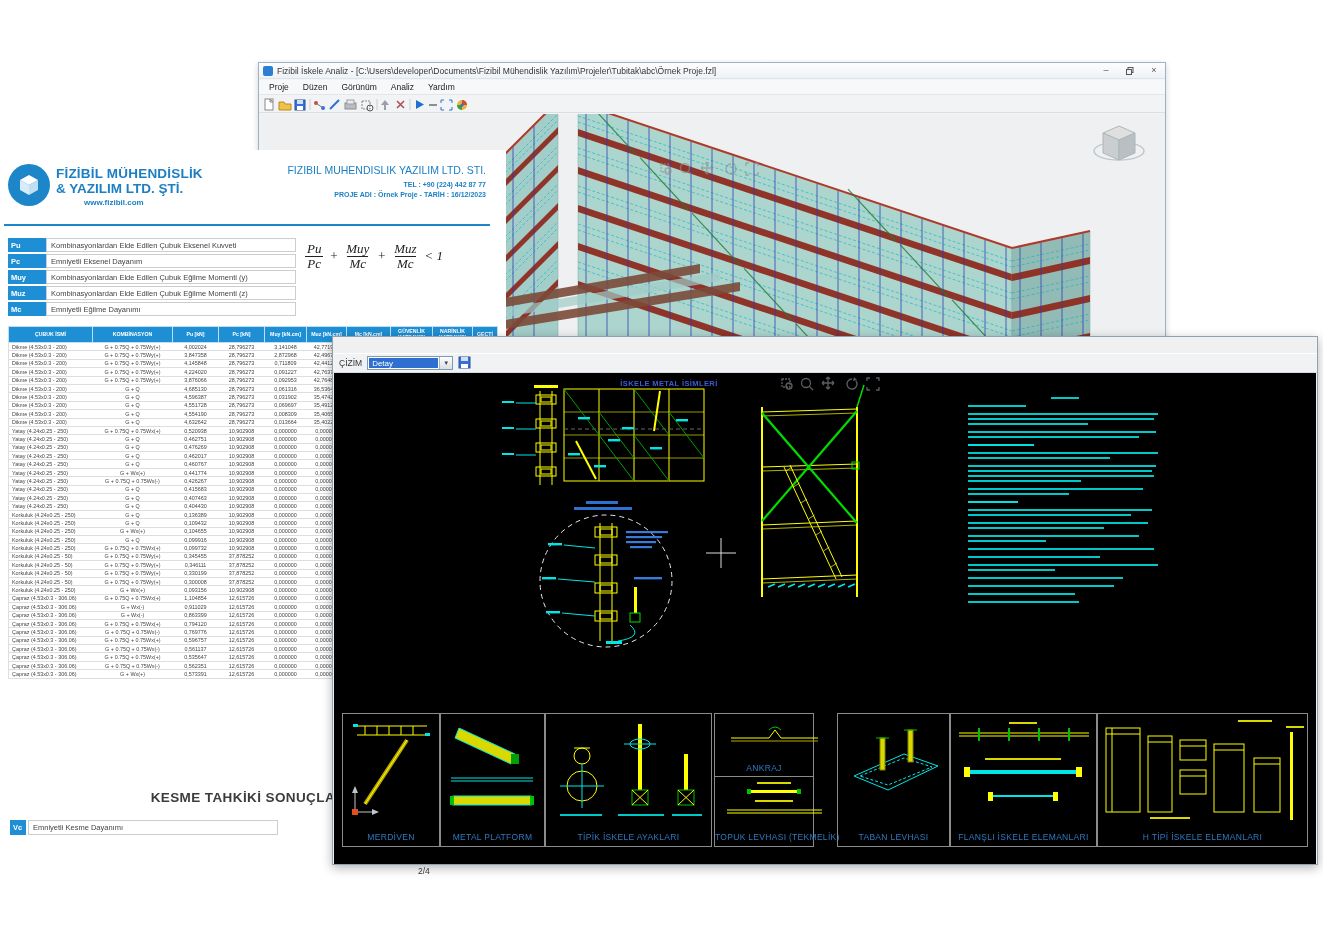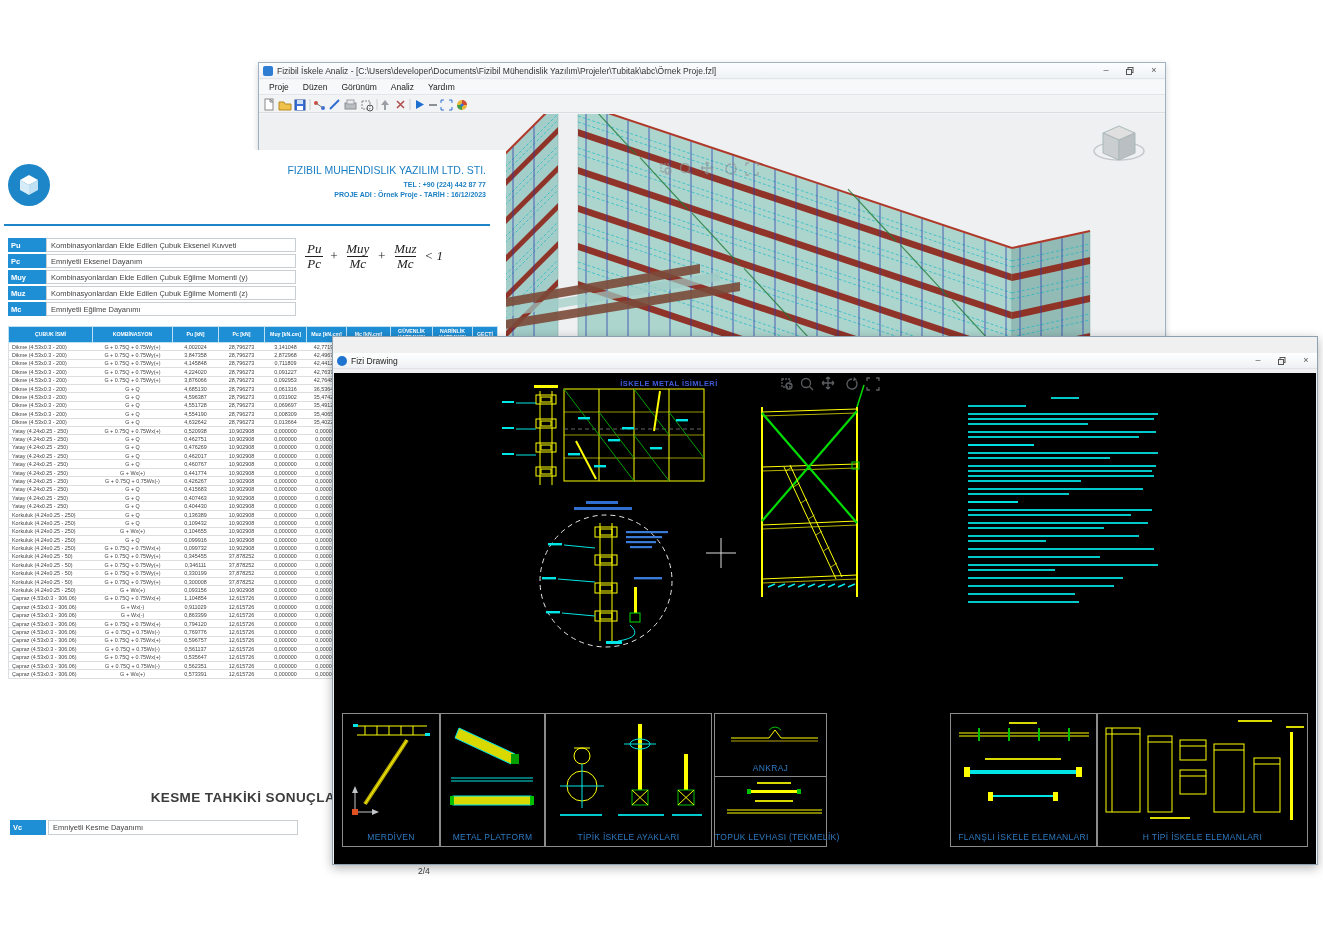--- a/index.html
+++ b/index.html
@@ -63,21 +63,21 @@
     border:1px solid #bfe0f2; padding:0 1px; line-height:1.15; }
   #results td { font-size:5.4px; color:#444; height:8.4px; border-bottom:1px solid #dcdfe2;
     text-align:center; white-space:nowrap; overflow:hidden; padding:0 1px; }
   #results td:first-child { text-align:left; padding-left:3px; border-left:1px solid #dcdfe2; }
   #results td:last-child { border-right:1px solid #dcdfe2; }
 
   #shear-title { position:absolute; left:0; top:640px; width:500px; text-align:center;
     font-size:13.5px; font-weight:bold; color:#3c3c3c; letter-spacing:.4px; }
   table.vc { position:absolute; left:8px; top:668px; border-collapse:separate; }
   table.vc td { height:15px; font-size:7.5px; vertical-align:middle; }
-  table.vc td.sym { width:36px; background:#1e8fd5; color:#fff; font-weight:bold; padding-left:3px; }
+  table.vc td.sym { width:16px; background:#1e8fd5; color:#fff; font-weight:bold; padding-left:3px; }
   table.vc td.des { width:250px; border:1px solid #c9ced3; padding-left:4px; color:#444; }
 
   #pagefoot { left:418px; top:866px; width:60px; font-size:8.5px; color:#333; z-index:4; }
 
   
   #wincad { left:332px; top:336px; width:986px; height:529px; background:#f0f0f0;
     border:1px solid #8fa0ae; box-shadow:0 3px 10px rgba(0,0,0,.3); z-index:3; }
   #wincad .titlebar { position:absolute; left:0; top:16px; right:0; height:16px;
     background:linear-gradient(#ffffff,#eef1f4); display:flex; align-items:center; padding:0 4px;
     border-bottom:1px solid #dfe3e7; }
@@ -310,20 +310,25 @@
 <div id="sheet" class="abs">
   <div id="rep-head">
     <div id="logo">
       <svg width="26" height="26" viewBox="0 0 26 26">
           <polygon points="13,3 22,8 13,13 4,8" fill="#fff"></polygon>
           <polygon points="4,8 13,13 13,23 4,18" fill="#d6ecf9"></polygon>
           <polygon points="22,8 13,13 13,23 22,18" fill="#aqd" opacity="0"></polygon>
           <polygon points="22,8 13,13 13,23 22,18" fill="#bfe0f2"></polygon>
         </svg>
     </div>
+    <div id="brand">
+      <div class="l1">FİZİBİL MÜHENDİSLİK</div>
+      <div class="l2">&amp; YAZILIM LTD. ŞTİ.</div>
+      <div class="url">www.fizibil.com</div>
+    </div>
     <div id="corp">
       <div class="c1">FIZIBIL MUHENDISLIK YAZILIM LTD. STI.</div>
       <div class="c2">TEL : +90 (224) 442 87 77</div>
       <div class="c3">PROJE ADI : Örnek Proje - TARİH : 16/12/2023</div>
     </div>
   </div>
   <div id="rep-rule"></div>
 
   <table class="defs">
     <tbody>
@@ -901,20 +906,32 @@
     <span class="winbtns">
       <span class="winbtn">–</span>
       <span class="winbtn">
         <svg width="8" height="8">
             <rect x="2" y="0.5" width="5" height="5" fill="none" stroke="#555"></rect>
             <rect x="0.5" y="2.5" width="5" height="5" fill="#f0f0f0" stroke="#555"></rect>
           </svg>
       </span>
       <span class="winbtn">×</span>
     </span>
+  </div>
+  <div id="cadbar">
+    <span class="lbl">ÇİZİM</span>
+    <span id="combo">
+      <span class="val">Detay</span>
+      <span class="dd">▼</span>
+    </span>
+    <svg width="14" height="14">
+        <rect x="1" y="1" width="11" height="11" fill="#3a6fd8" stroke="#28509e"></rect>
+        <rect x="3" y="1" width="7" height="4" fill="#cfe0f5"></rect>
+        <rect x="3" y="8" width="7" height="4" fill="#fff"></rect>
+      </svg>
   </div>
   <div id="canvas">
     <svg id="cad-svg" width="982" height="491">
         <g>
           <line x1="206" y1="18" x2="206" y2="112" stroke="#ffff00"></line>
           <line x1="218" y1="18" x2="218" y2="112" stroke="#ffff00"></line>
           <rect x="202" y="22" width="20" height="9" fill="none" stroke="#ffff00"></rect>
           <rect x="207" y="24" width="10" height="5" fill="none" stroke="#ffff00"></rect>
           <rect x="202" y="46" width="20" height="9" fill="none" stroke="#ffff00"></rect>
           <rect x="207" y="48" width="10" height="5" fill="none" stroke="#ffff00"></rect>
@@ -1124,41 +1141,52 @@
           <polygon points="18,14 74,40 70,50 14,24" fill="#d9d900" stroke="#00e6e6"></polygon>
           <rect x="70" y="40" width="8" height="10" fill="#00a000"></rect>
           <line x1="10" y1="64" x2="92" y2="64" stroke="#00e6e6"></line>
             <line x1="10" y1="67" x2="92" y2="67" stroke="#00e6e6"></line>
           <rect x="12" y="82" width="78" height="9" fill="#d9d900" stroke="#00e6e6"></rect>
           <rect x="9" y="82" width="4" height="9" fill="#00c000"></rect>
             <rect x="89" y="82" width="4" height="9" fill="#00c000"></rect>
         </svg>
         <div class="plabel">METAL PLATFORM</div>
       </div>
-      <div class="panel" style="left:372px;width:113px">
+      <div class="panel" style="left:372px;width:100px">
         <div id="p4top">
           <svg width="119" height="40">
             <path d="M16,24 h38 l6,-8 l6,8 h37" stroke="#ffff00" fill="none"></path>
             <path d="M54,16 q6,-6 12,0" stroke="#00c000" fill="none"></path>
             <line x1="16" y1="27" x2="103" y2="27" stroke="#b8a800"></line>
           </svg>
           <div class="plabel">ANKRAJ</div>
         </div>
         <div id="p4bot">
           <svg width="119" height="50">
             <rect x="42" y="4" width="34" height="2" fill="#d9d900"></rect>
             <rect x="36" y="12" width="46" height="3" fill="#ffff00"></rect>
               <rect x="32" y="11" width="4" height="5" fill="#00c000"></rect>
               <rect x="82" y="11" width="4" height="5" fill="#00c000"></rect>
             <rect x="40" y="22" width="38" height="2" fill="#d9d900"></rect>
             <line x1="12" y1="32" x2="107" y2="32" stroke="#ffff00"></line>
               <line x1="12" y1="35" x2="107" y2="35" stroke="#ffff00"></line>
           </svg>
           <div class="plabel">TOPUK LEVHASI (TEKMELİK)</div>
         </div>
+      </div>
+      <div class="panel" style="left:495px;width:113px">
+        <svg width="111" height="110">
+          <polygon points="16,62 66,40 100,52 50,76" fill="none" stroke="#00e6e6"></polygon>
+          <polygon points="22,62 66,44 94,53 50,71" fill="none" stroke="#00e6e6" stroke-dasharray="3,2"></polygon>
+          <rect x="42" y="24" width="5" height="32" fill="#d9d900" stroke="#808000"></rect>
+            <line x1="38" y1="24" x2="51" y2="24" stroke="#00c000"></line>
+          <rect x="70" y="16" width="5" height="32" fill="#d9d900" stroke="#808000"></rect>
+            <line x1="66" y1="16" x2="79" y2="16" stroke="#00c000"></line>
+        </svg>
+        <div class="plabel">TABAN LEVHASI</div>
       </div>
       <div class="panel" style="left:608px;width:147px">
         <svg width="145" height="110">
           <rect x="58" y="8" width="28" height="2" fill="#d9d900"></rect>
           <line x1="8" y1="19" x2="138" y2="19" stroke="#ffff00"></line>
             <line x1="8" y1="22" x2="138" y2="22" stroke="#ffff00"></line>
           <line x1="28" y1="14" x2="28" y2="27" stroke="#00c000" stroke-width="2"></line>
             <line x1="58" y1="14" x2="58" y2="27" stroke="#00c000" stroke-width="2"></line>
             <line x1="88" y1="14" x2="88" y2="27" stroke="#00c000" stroke-width="2"></line>
             <line x1="118" y1="14" x2="118" y2="27" stroke="#00c000" stroke-width="2"></line>

